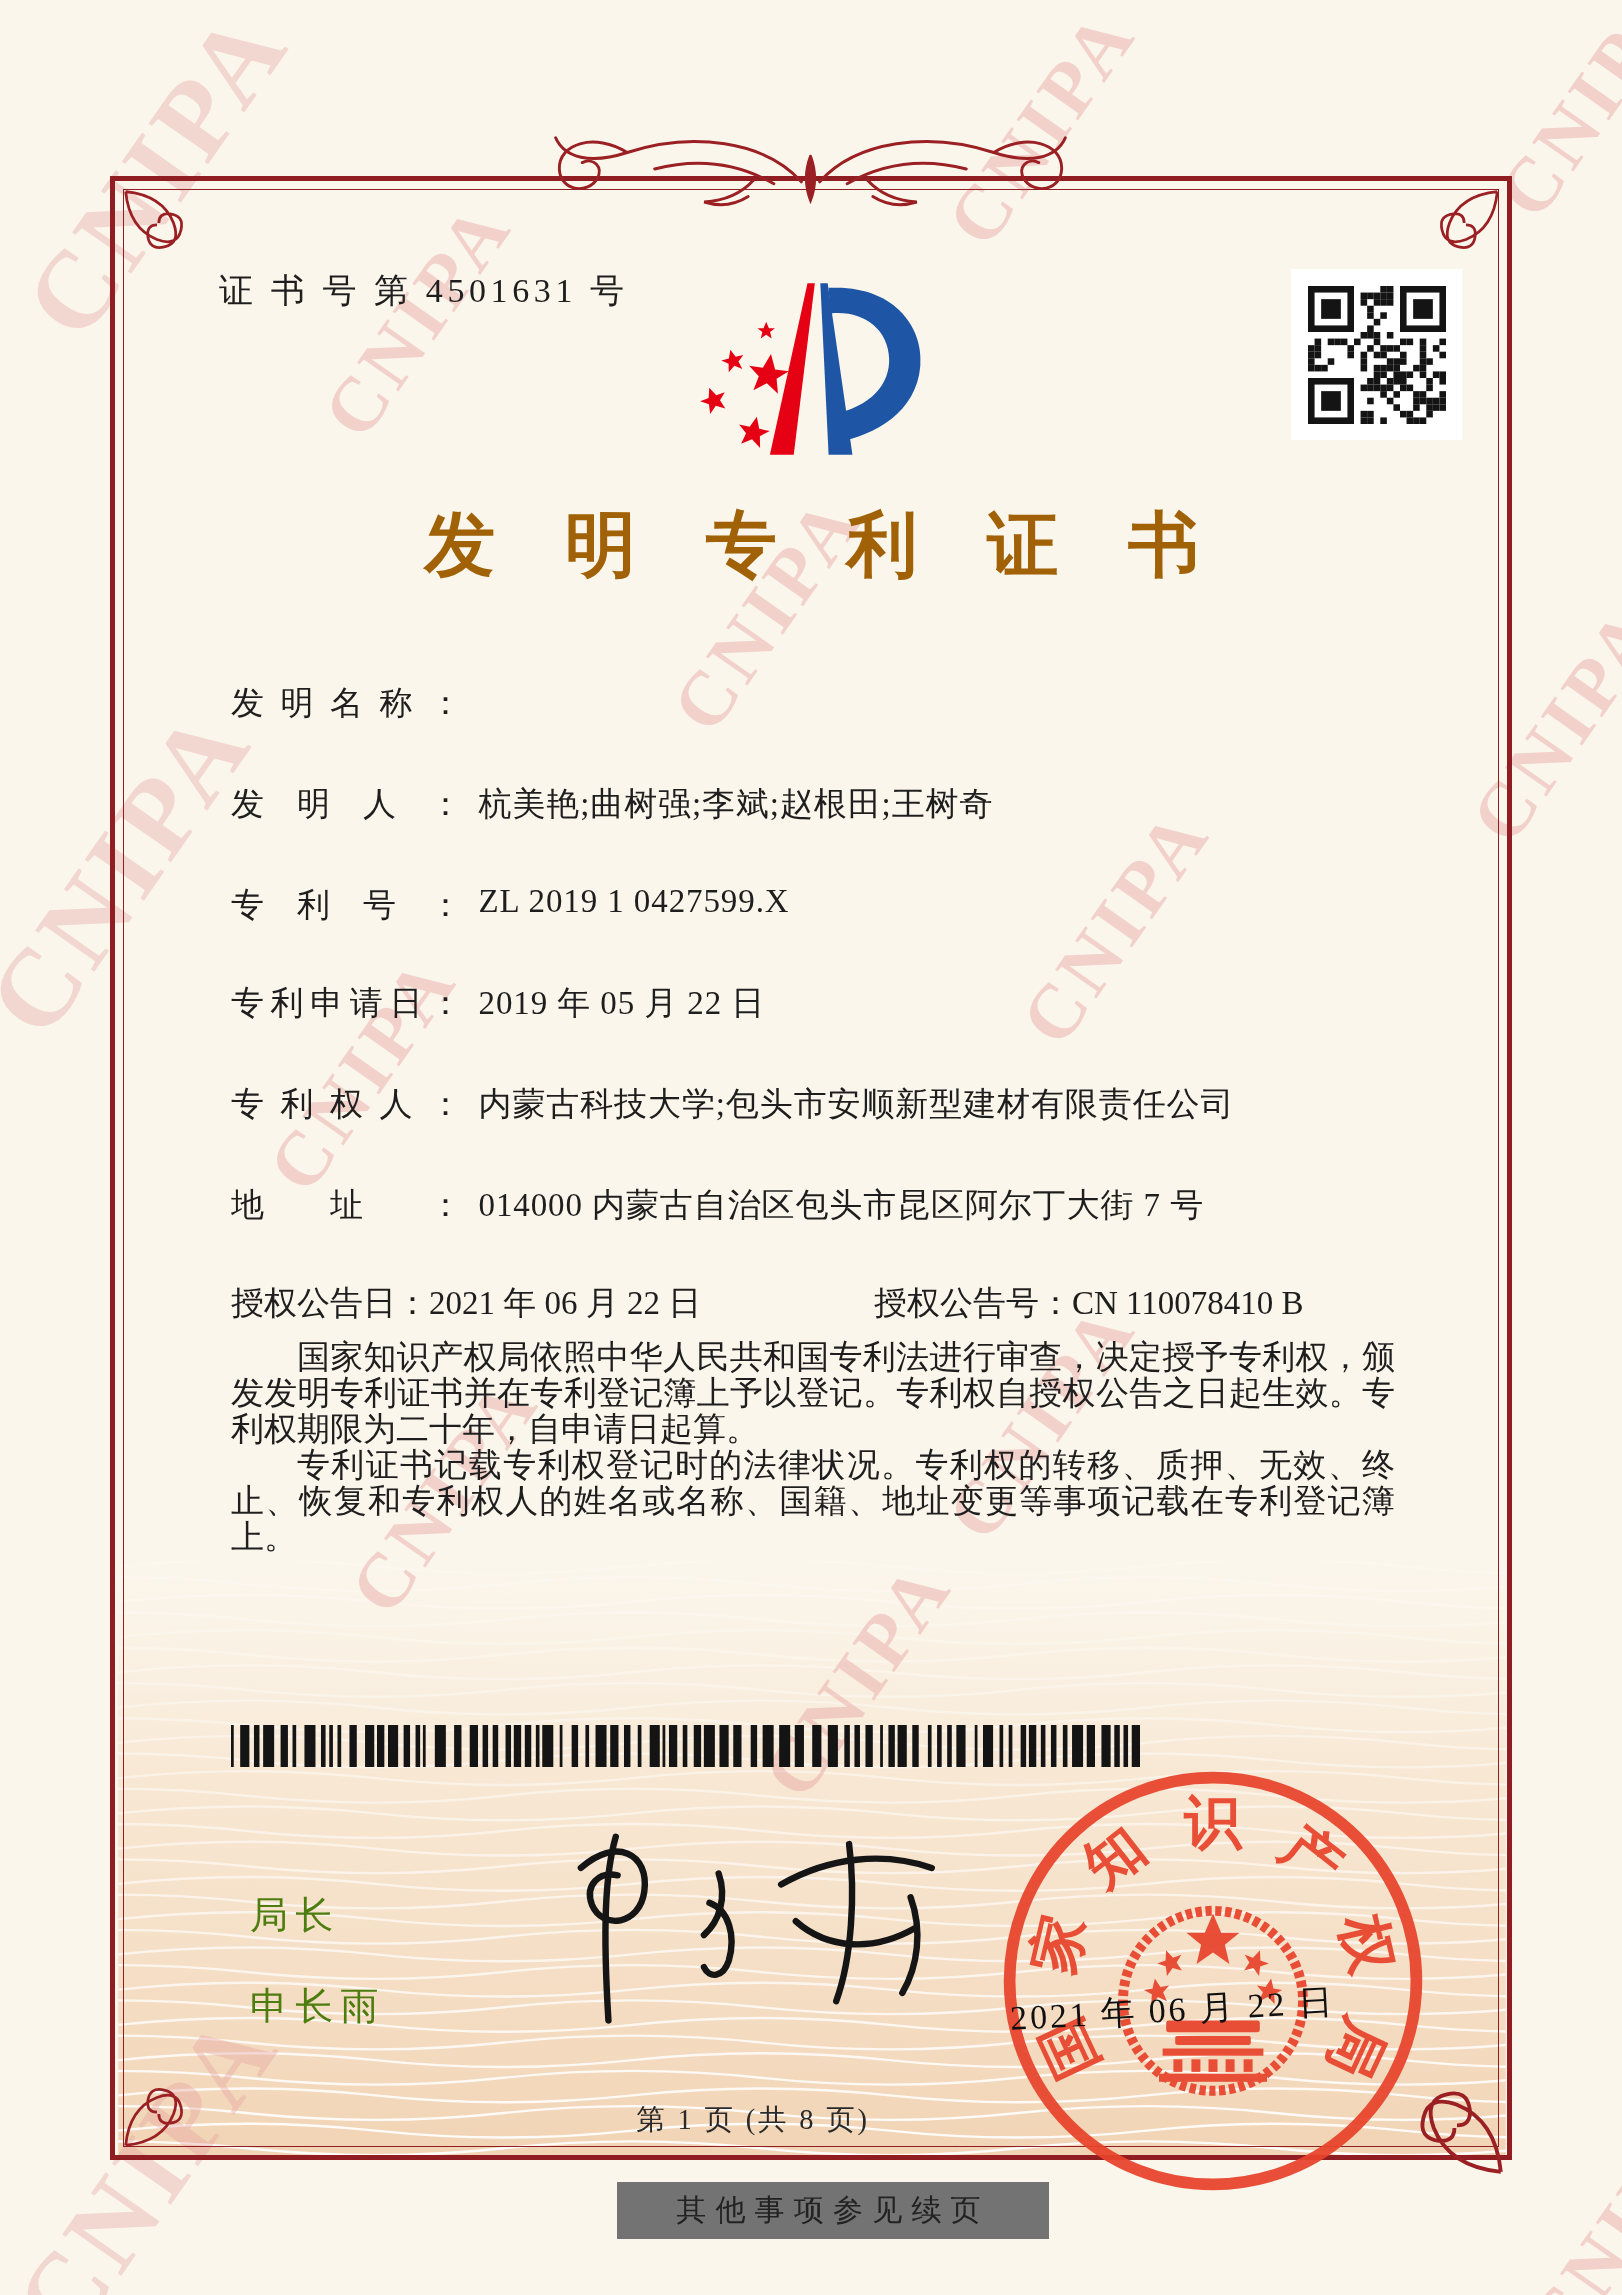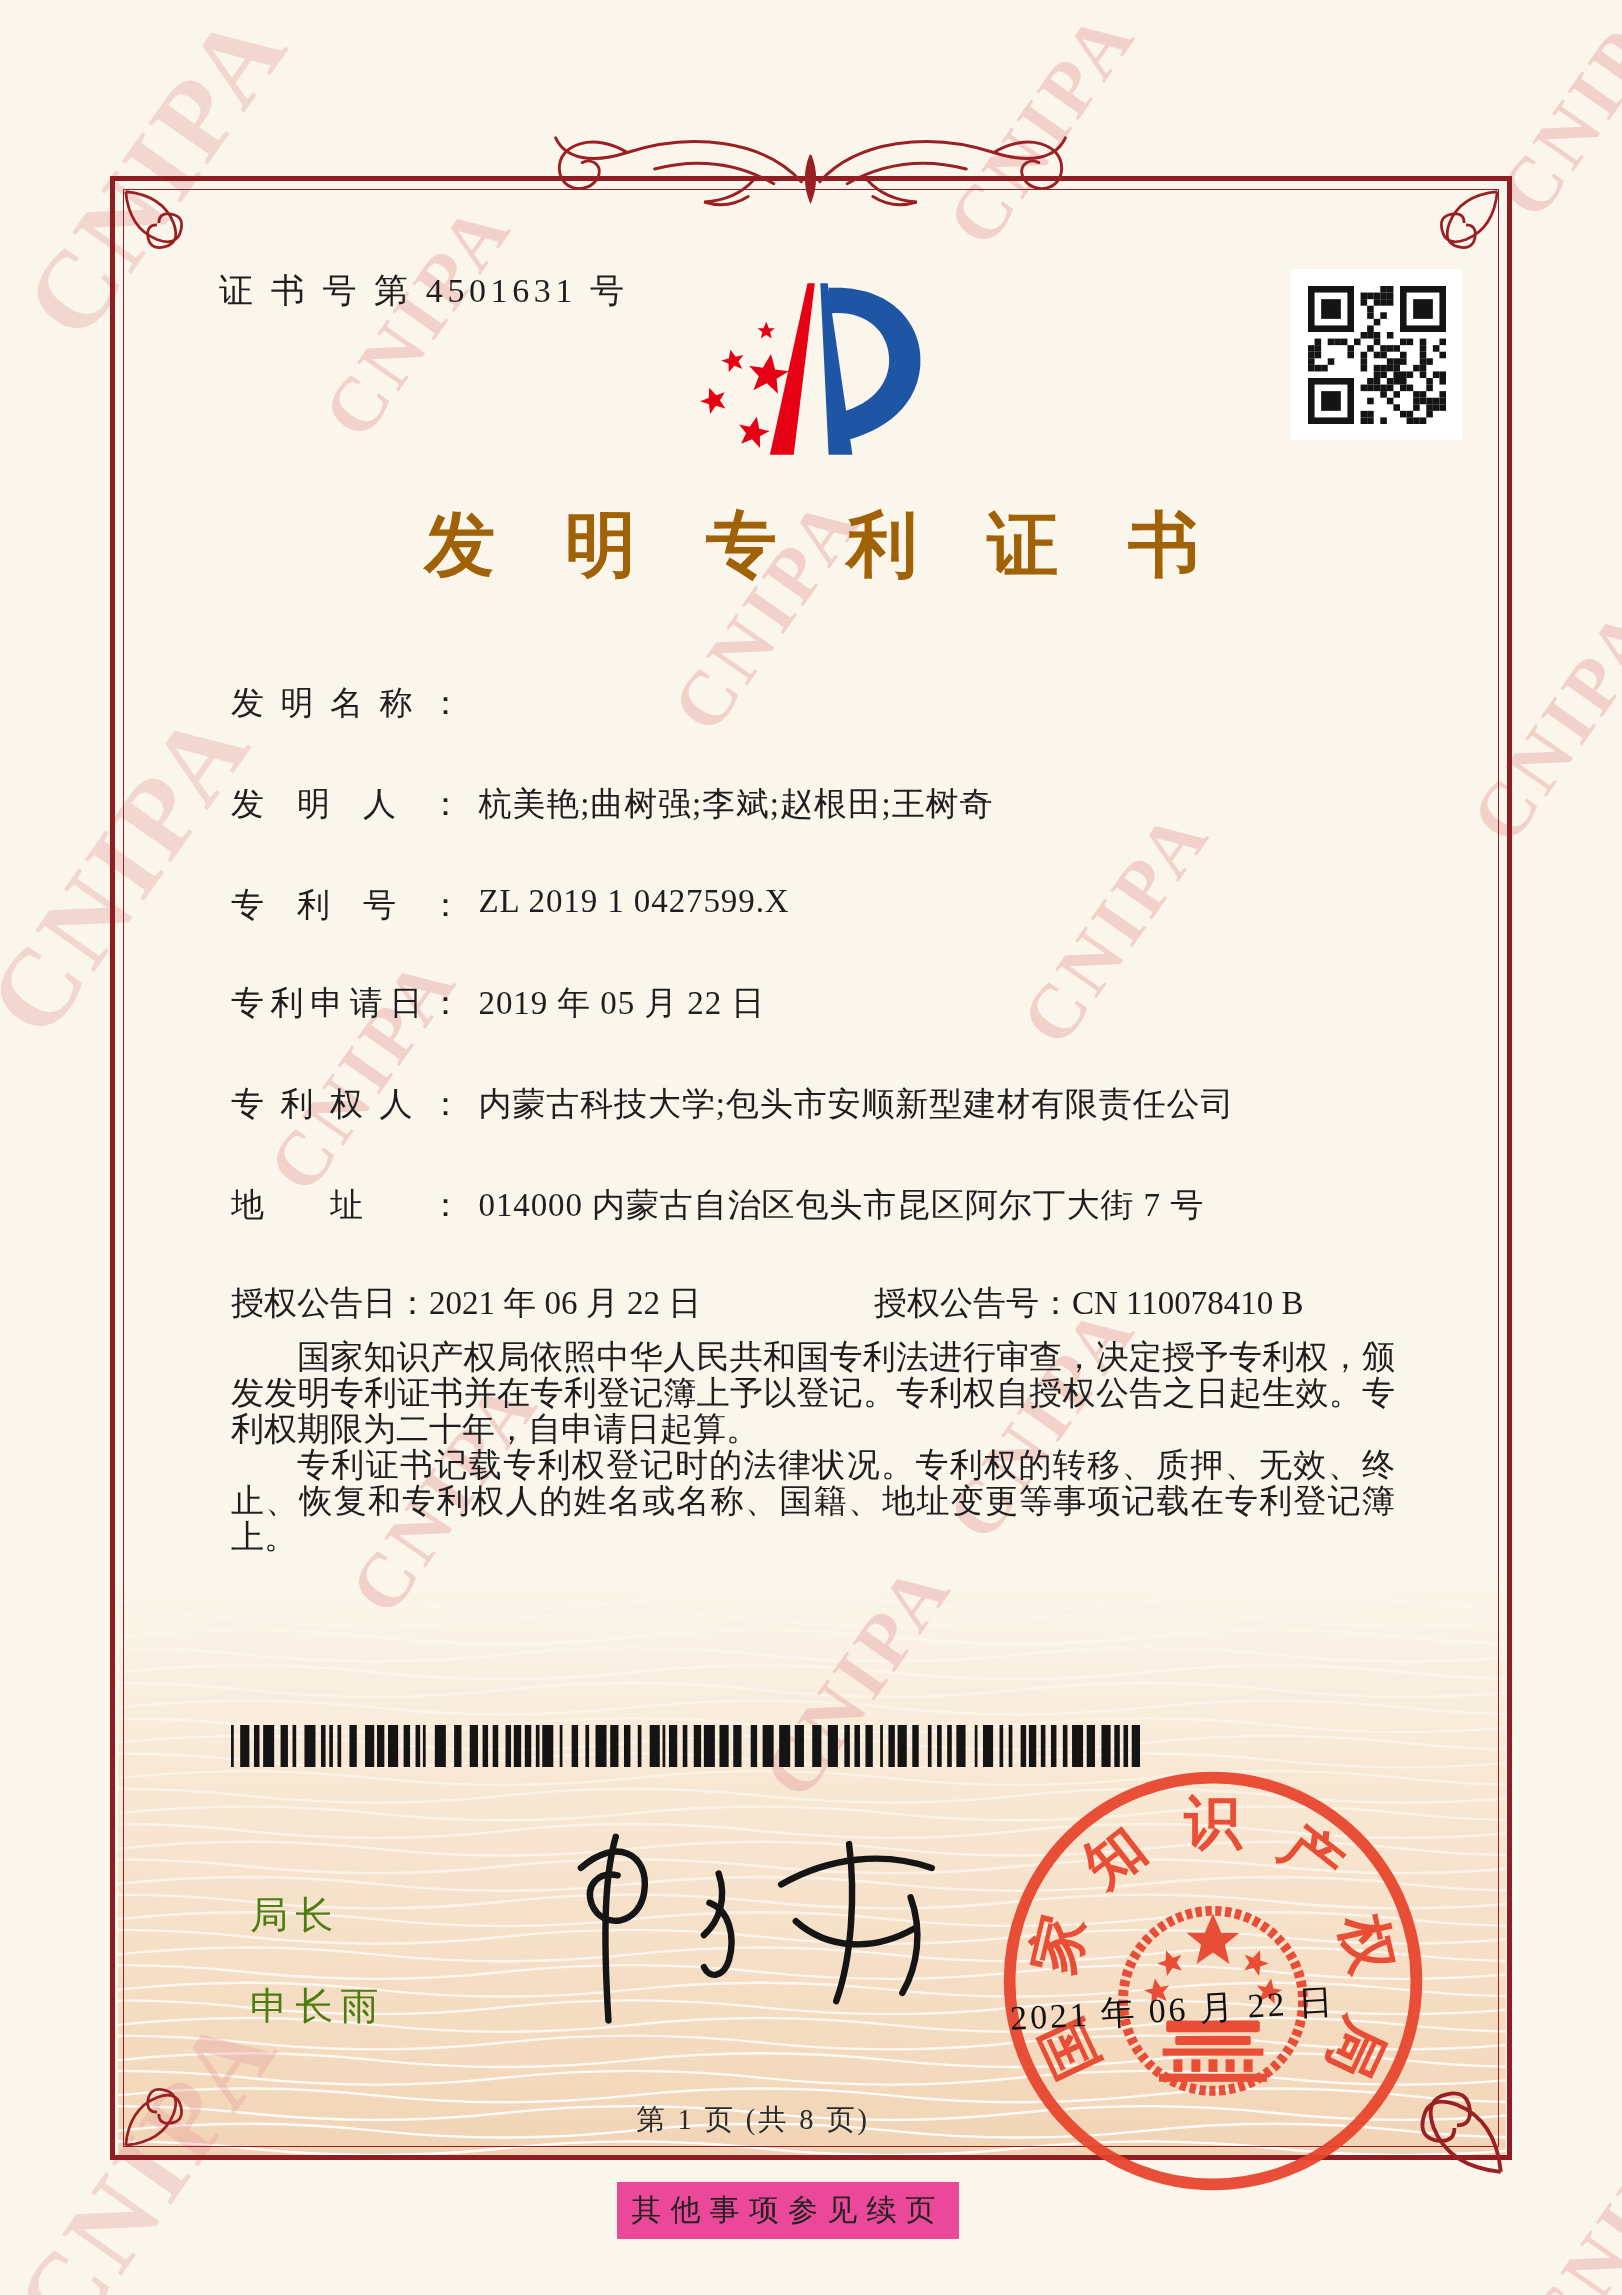--- a/index.html
+++ b/index.html
@@ -37,21 +37,21 @@
   .barcode{position:absolute;left:231px;top:1725px;width:909px;height:42px;z-index:5;}
   .officer{position:absolute;left:250px;top:1890px;z-index:5;font-family:"Liberation Sans","DejaVu Sans",sans-serif;
       font-size:38px;letter-spacing:7.3px;color:#4d7c0f;}
   .officer .name{margin-top:40px;}
   .sig{position:absolute;left:478px;top:1811px;width:496px;height:248px;z-index:5;}
   .seal{position:absolute;left:997px;top:1765px;width:432px;height:432px;z-index:6;opacity:.93;}
   .seal-date{position:absolute;left:1010px;top:1985px;width:415px;z-index:7;font-size:34px;
       color:#101010;letter-spacing:2.8px;transform:rotate(-3deg);white-space:nowrap;}
   .page-info{position:absolute;left:537px;top:2101px;width:432px;text-align:center;z-index:5;
       font-size:28.5px;color:#2a2a2a;letter-spacing:2.8px;}
-  .cont-strip{position:absolute;left:617px;top:2182px;width:342px;height:57px;background:#ec4899;z-index:5;
+  .cont-strip{position:absolute;left:617px;top:2182px;width:432px;height:57px;background:#737373;z-index:5;
       display:flex;align-items:center;justify-content:center;}
   .cont-strip span{font-size:30px;letter-spacing:9.2px;color:#222;}
 </style>
 </head>
 <body>
 
 <div class="page">
 
   <div class="wm lg" style="left:-27.5px;top:110px;">CNIPA</div>
   <div class="wm md" style="left:285px;top:275px;">CNIPA</div>

